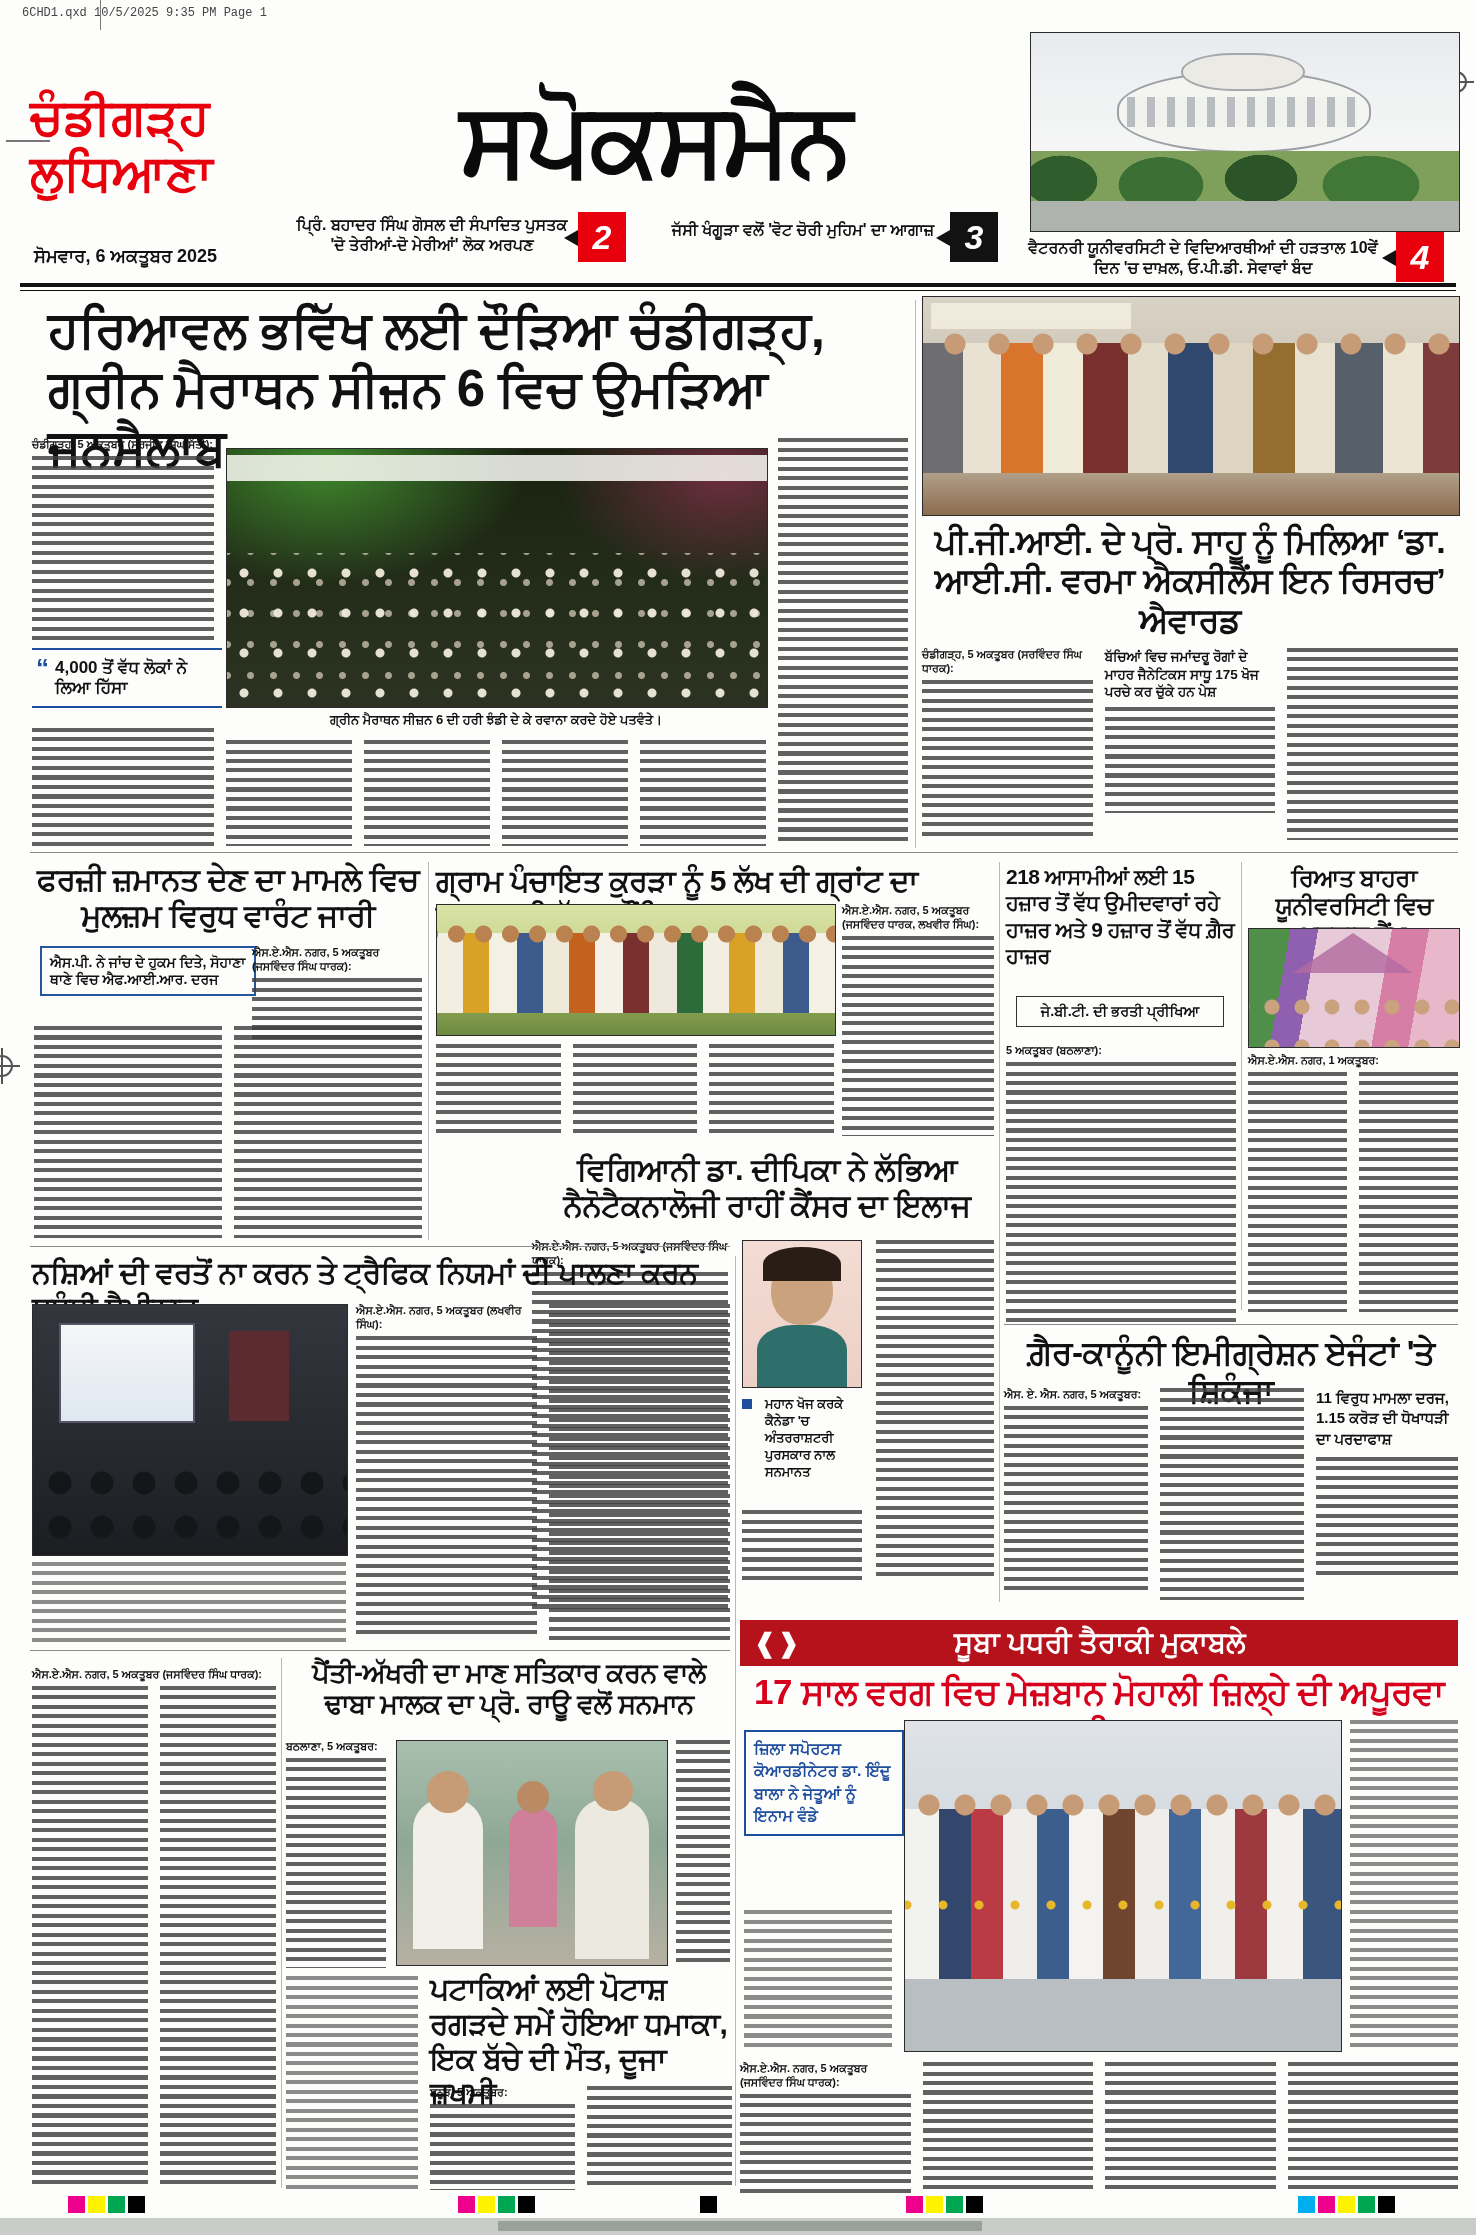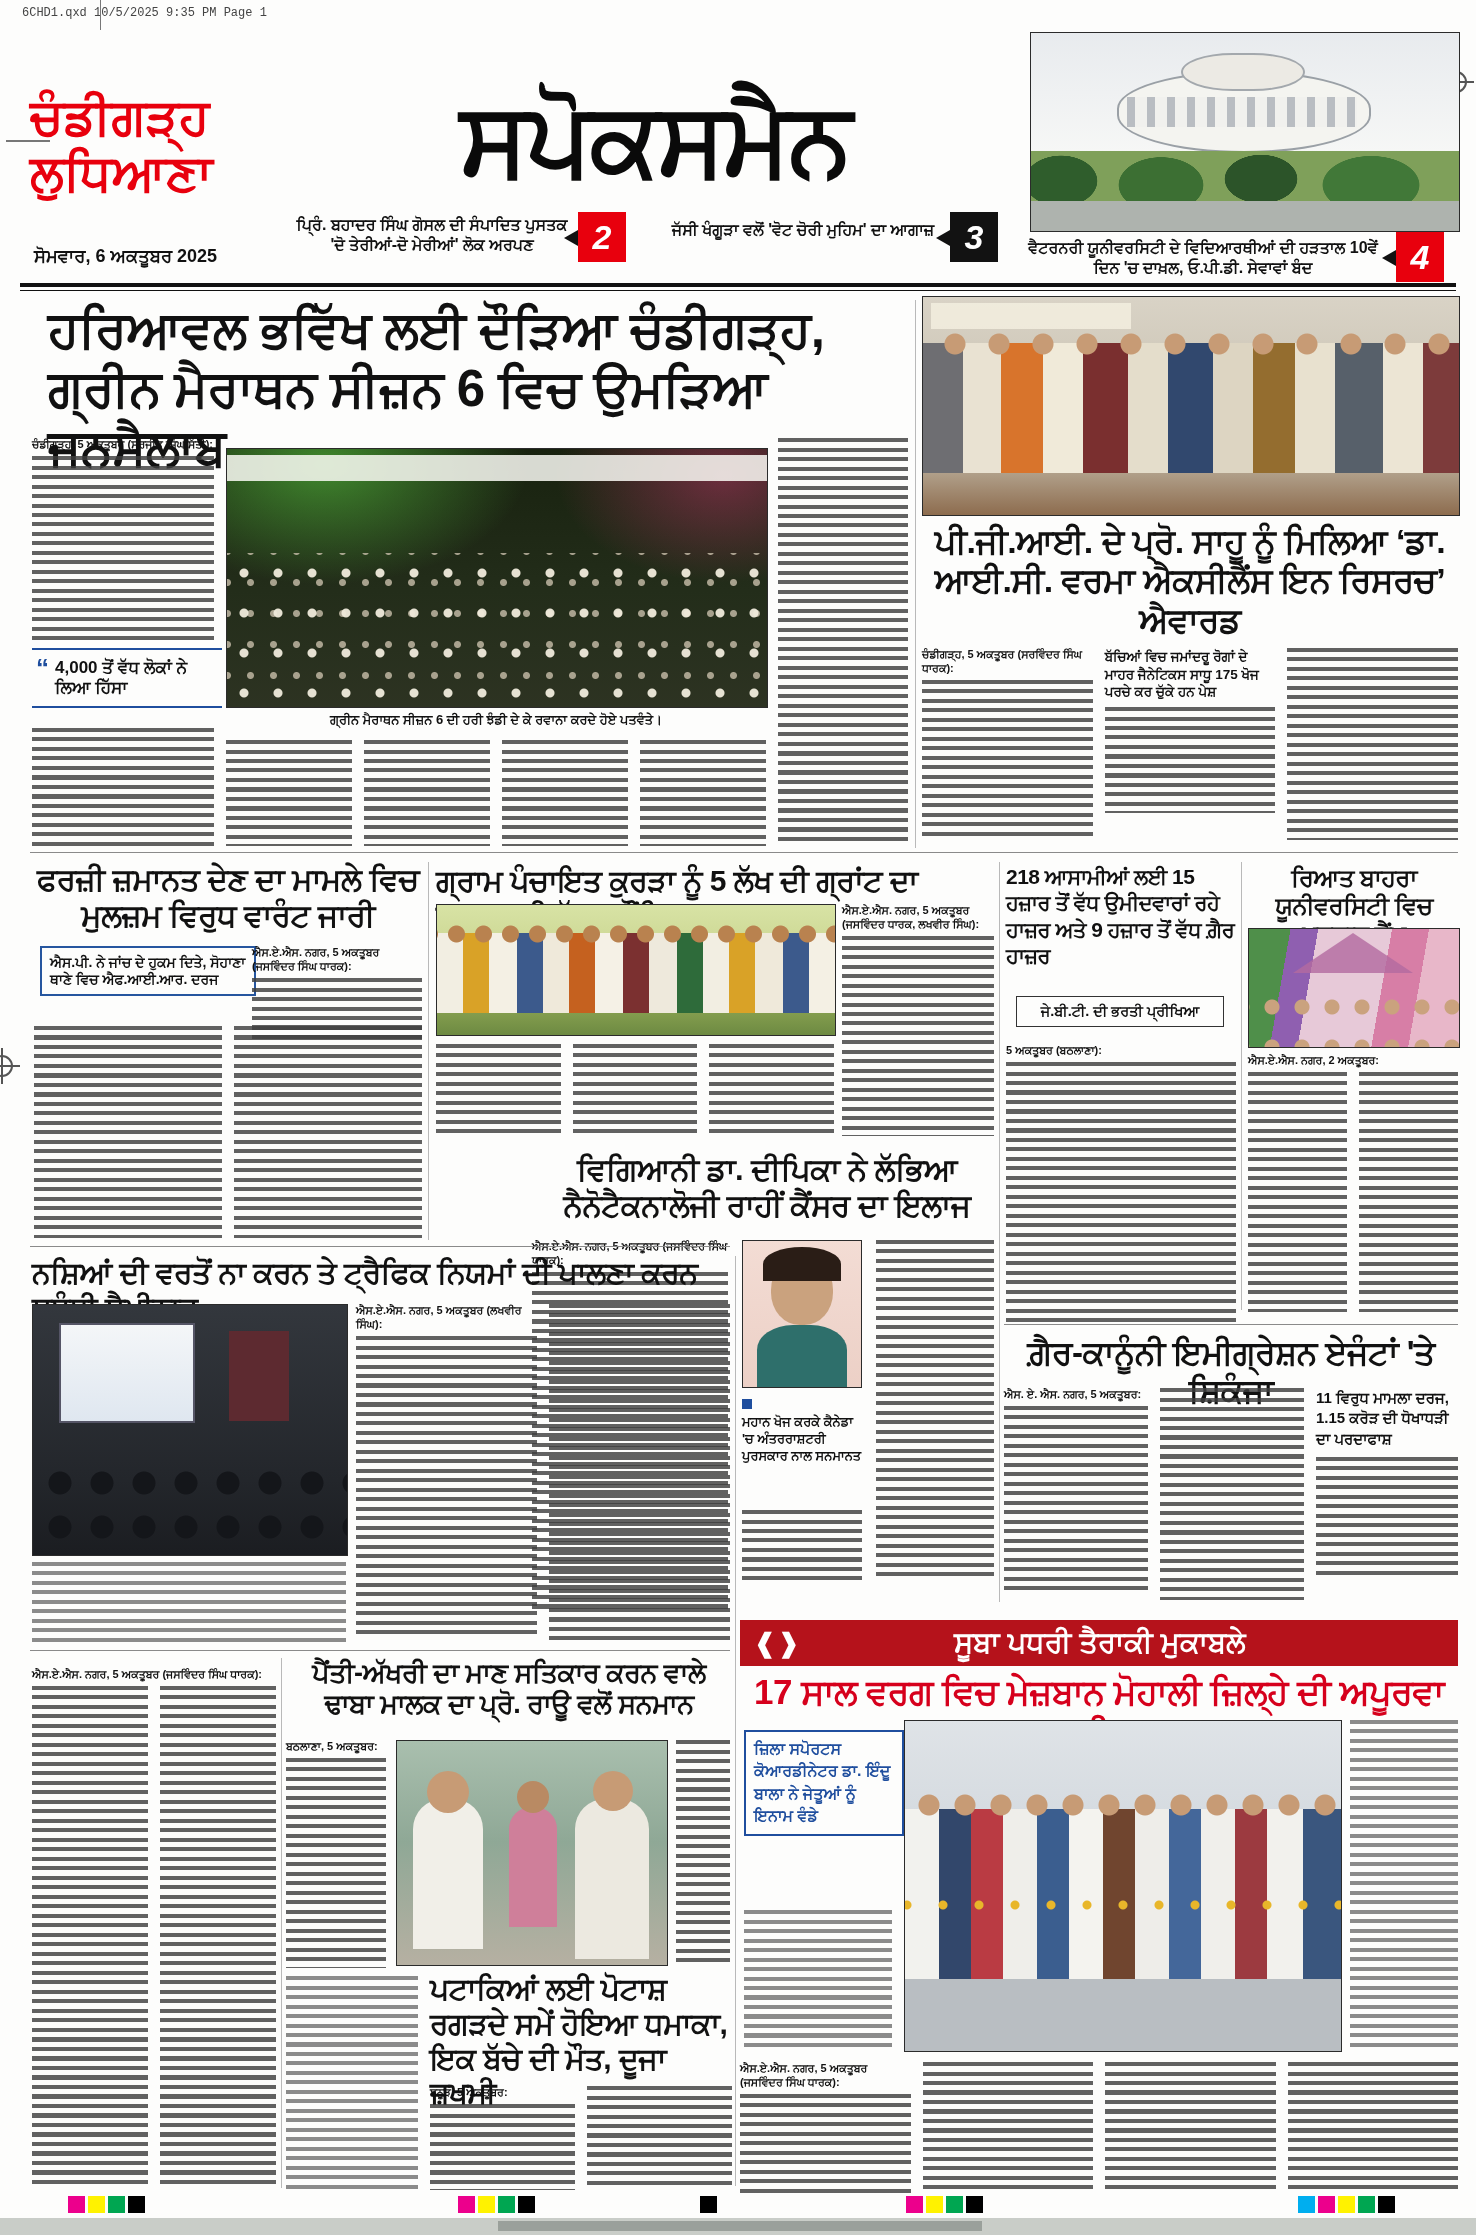--- a/index.html
+++ b/index.html
@@ -186,38 +186,38 @@
 
   <div class="vr" style="left:1241px;top:862px;height:448px;"></div>
 
   <div class="abs hl ctr" style="left:1248px;top:864px;width:212px;font-size:24px;">ਰਿਆਤ ਬਾਹਰਾ ਯੂਨੀਵਰਸਿਟੀ ਵਿਚ ਖੂਨਦਾਨ ਕੈਂਪ</div>
   <div class="photo" style="left:1248px;top:928px;width:210px;height:118px;background:
       linear-gradient(100deg,#4f8f4a 0 18%, #8f5fb0 18% 30%, #e7c9d8 30% 62%, #d77ea6 62% 78%, #e8b7c9 78%);">
     <div class="abs" style="left:44px;top:4px;width:120px;height:40px;background:#b36aa0;clip-path:polygon(0 100%,50% 0,100% 100%);opacity:.8;"></div>
     <div class="abs" style="left:0;top:58px;width:100%;height:60px;background-image:radial-gradient(circle 8px,#caa27e 0 7px,transparent 8px);background-size:30px 40px;background-position:8px 0;"></div>
   </div>
   <div class="abs" style="left:1248px;top:1054px;width:210px;">
-    <div class="dateline">ਐਸ.ਏ.ਐਸ. ਨਗਰ, 2 ਅਕਤੂਬਰ:</div>
+    <div class="dateline">ਐਸ.ਏ.ਐਸ. ਨਗਰ, 1 ਅਕਤੂਬਰ:</div>
     <div class="cols">
         <div class="greek" style="height:240px;"></div>
         <div class="greek" style="height:240px;"></div>
       </div>
   </div>
 
   <div class="abs hl ctr" style="left:532px;top:1152px;width:470px;font-size:31px;">ਵਿਗਿਆਨੀ ਡਾ. ਦੀਪਿਕਾ ਨੇ ਲੱਭਿਆ ਨੈਨੋਟੈਕਨਾਲੋਜੀ ਰਾਹੀਂ ਕੈਂਸਰ ਦਾ ਇਲਾਜ</div>
   <div class="abs" style="left:532px;top:1240px;width:196px;">
     <div class="dateline">ਐਸ.ਏ.ਐਸ. ਨਗਰ, 5 ਅਕਤੂਬਰ (ਜਸਵਿੰਦਰ ਸਿੰਘ ਧਾਰਕ):</div>
     <div class="greek" style="height:340px;"></div>
   </div>
   <div class="photo" style="left:742px;top:1240px;width:118px;height:146px;background:linear-gradient(#f3dcd4,#ecd0c6);">
     <div class="abs" style="left:28px;top:14px;width:62px;height:70px;background:#caa27e;border-radius:50% 50% 46% 46%;"></div>
     <div class="abs" style="left:20px;top:6px;width:78px;height:34px;background:#2a1d16;border-radius:50% 50% 0 0;"></div>
     <div class="abs" style="left:14px;top:84px;width:90px;height:62px;background:#2e6f6b;border-radius:40% 40% 0 0;"></div>
   </div>
-  <div class="abs" style="left:742px;top:1396px;width:120px;display:flex;gap:5px;flex-direction:column;">
+  <div class="abs" style="left:742px;top:1396px;width:120px;display:flex;gap:13px;">
     <span style="width:10px;height:10px;background:#1f4e9e;flex:0 0 auto;margin-top:3px;"></span>
     <span class="b" style="font-size:13px;line-height:1.3;">ਮਹਾਨ ਖੋਜ ਕਰਕੇ ਕੈਨੇਡਾ 'ਚ ਅੰਤਰਰਾਸ਼ਟਰੀ ਪੁਰਸਕਾਰ ਨਾਲ ਸਨਮਾਨਤ</span>
   </div>
   <div class="abs greek" style="left:742px;top:1510px;width:120px;height:70px;"></div>
   <div class="abs greek" style="left:876px;top:1240px;width:118px;height:340px;"></div>
 
   <div class="hrl" style="left:30px;top:1246px;width:700px;"></div>
   <div class="abs hl" style="left:32px;top:1256px;width:700px;font-size:30px;">ਨਸ਼ਿਆਂ ਦੀ ਵਰਤੋਂ ਨਾ ਕਰਨ ਤੇ ਟ੍ਰੈਫਿਕ ਨਿਯਮਾਂ ਦੀ ਪਾਲਣਾ ਕਰਨ ਸਬੰਧੀ ਸੈਮੀਨਾਰ</div>
   <div class="photo" style="left:32px;top:1304px;width:314px;height:250px;background:linear-gradient(#33373d,#23262b 70%,#1b1d21);">
     <div class="abs" style="left:26px;top:18px;width:132px;height:96px;background:linear-gradient(#f4f6f8,#dfe7f0);border:2px solid #556;"></div>

